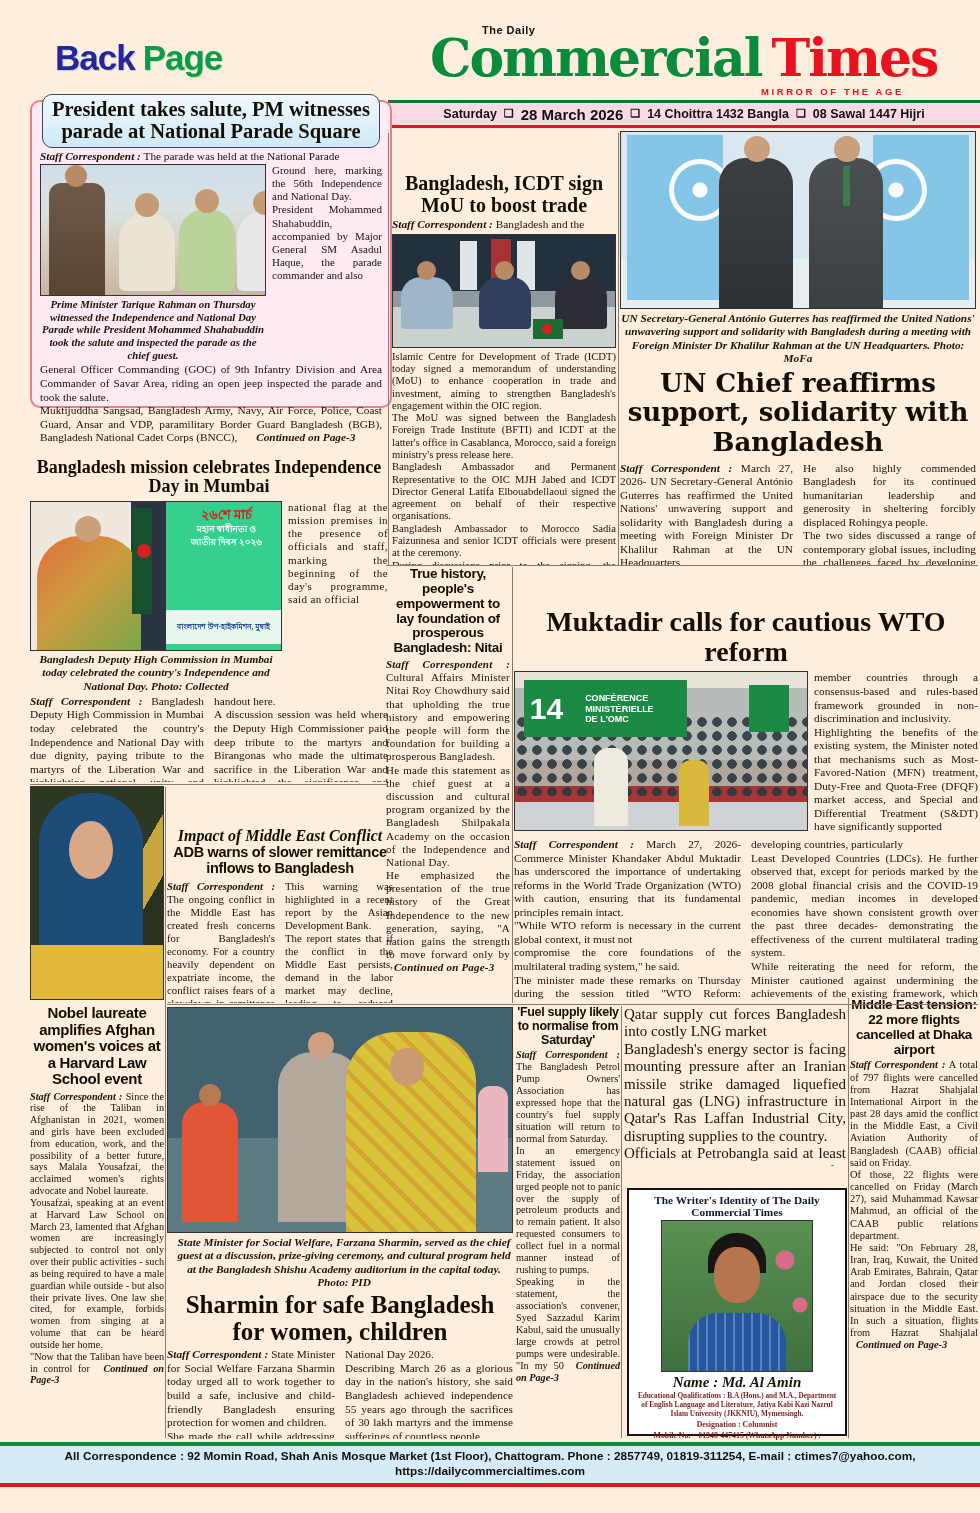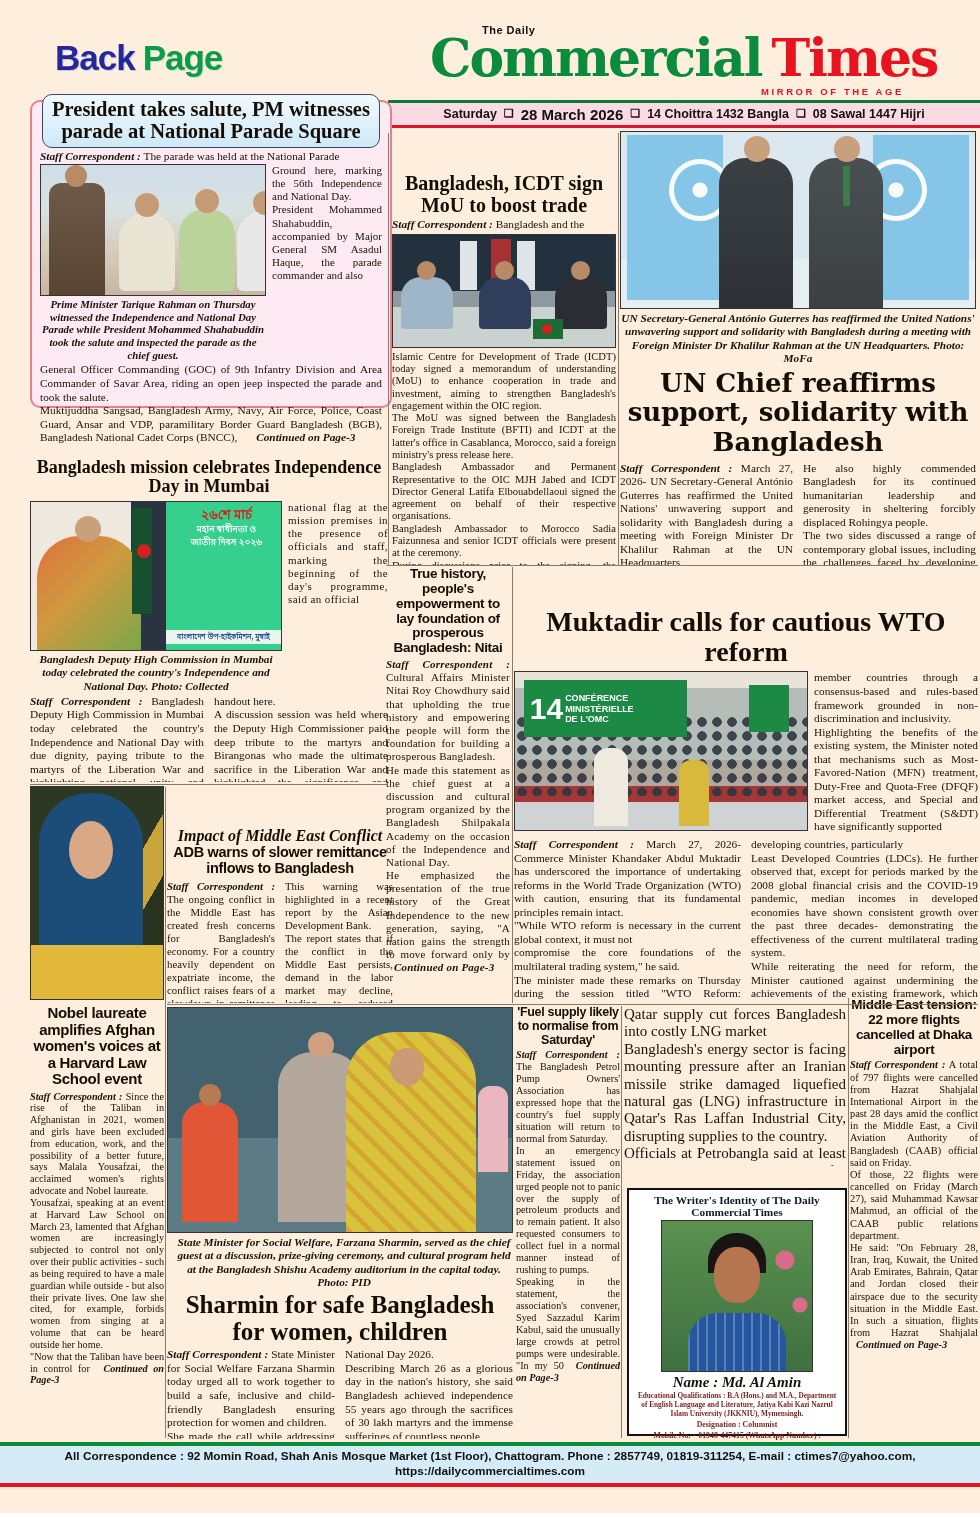--- a/index.html
+++ b/index.html
@@ -60,21 +60,21 @@
   #ph-mumbai{height:148px;background:linear-gradient(90deg,#efe8df 0 40%,#2a3440 40% 54%,#35d08e 54%);}
   .m-flag{position:absolute;left:40.5%;top:6px;width:8%;height:72%;background:#17502e;}
   .m-flag::after{content:"";position:absolute;left:25%;top:34%;width:14px;height:14px;border-radius:50%;background:#d42020;}
   .m-wmn{position:absolute;left:6px;bottom:0;width:104px;height:114px;border-radius:42px 42px 0 0;
          background:linear-gradient(135deg,#e0703c,#cf9a3f 45%,#7ba84a);}
   .m-wmn::before{content:"";position:absolute;top:-20px;left:38px;width:26px;height:26px;border-radius:50%;background:#caa07a;}
   .m-screen{position:absolute;right:2px;top:4px;width:42%;text-align:center;line-height:1.35;}
   .m-b1{color:#e01515;font-weight:bold;font-size:13px;}
   .m-b2{color:#fff;font-weight:bold;font-size:9px;}
   .m-strip{position:absolute;right:0;bottom:6px;width:46%;background:#e8f6ee;color:#173a8a;
-           font-size:7.5px;font-weight:bold;text-align:center;padding:1px 0;}
+           font-size:7.5px;font-weight:bold;text-align:center;padding:11px 0;}
 
   #ph-icdt{height:112px;background:linear-gradient(180deg,#23313f 0 50%,#8f9aa0 50% 64%,#c9d2cf 64%);}
   .i-flag-r{position:absolute;left:44%;top:4px;width:9%;height:48%;background:#a83232;}
   .i-flag-w1{position:absolute;left:30%;top:6px;width:8%;height:44%;background:#dfe5e8;}
   .i-flag-w2{position:absolute;left:56%;top:6px;width:8%;height:44%;background:#dfe5e8;}
   .i-p{position:absolute;bottom:18px;width:52px;height:52px;border-radius:20px 20px 4px 4px;}
   .i-p::before{content:"";position:absolute;top:-16px;left:16px;width:19px;height:19px;border-radius:50%;background:#b98a66;}
   .i-bdflag{position:absolute;left:63%;bottom:8px;width:30px;height:20px;background:#1d6b35;}
   .i-bdflag::after{content:"";position:absolute;left:9px;top:5px;width:10px;height:10px;border-radius:50%;background:#d42020;}
 
@@ -82,21 +82,21 @@
   .un-flag{position:absolute;top:3px;width:27%;height:94%;background:#85c6e8;}
   .un-emblem{position:absolute;width:52px;height:52px;border:5px solid rgba(255,255,255,.95);border-radius:50%;top:24px;
              background:radial-gradient(circle,rgba(255,255,255,.95) 0 7px,transparent 8px);}
   .un-man{position:absolute;bottom:0;width:74px;height:150px;border-radius:26px 26px 0 0;
           background:linear-gradient(#3a3f44,#2e3236);}
   .un-man::before{content:"";position:absolute;top:-22px;left:25px;width:26px;height:26px;border-radius:50%;background:#c9a07e;}
   .un-tie{position:absolute;top:8px;left:34px;width:7px;height:40px;background:#3f7a4f;}
 
   #ph-wto{height:158px;background:linear-gradient(180deg,#e8e4da 0 10%,#b6bdb9 10% 56%,#b0a89e 56% 72%,#a23836 72% 82%,#cfd3d6 82%);}
   .w-banner{position:absolute;left:3%;top:5%;width:56%;height:36%;background:#1c8a44;color:#fff;
-            display:flex;align-items:center;gap:2px;padding:2px 6px;box-sizing:border-box;}
+            display:flex;align-items:center;gap:22px;padding:2px 6px;box-sizing:border-box;}
   .w-num{font-family:"Liberation Sans",sans-serif;font-weight:800;font-size:30px;line-height:1;}
   .w-lines{font-family:"Liberation Sans",sans-serif;font-weight:700;font-size:9px;line-height:1.15;white-space:pre-line;}
   .w-banner2{position:absolute;right:6%;top:8%;width:14%;height:30%;background:#1c8a44;}
   .w-crowd{position:absolute;left:0;right:0;top:28%;height:50%;
            background-image:radial-gradient(circle at 7px 5px,#2e3640 4.5px,transparent 5px);
            background-size:15px 14px;opacity:.9;}
   .w-white{position:absolute;left:27%;bottom:4px;width:34px;height:78px;background:#efeadf;border-radius:14px 14px 0 0;}
   .w-yellow{position:absolute;left:56%;bottom:4px;width:30px;height:66px;background:#d8b93c;border-radius:12px 12px 0 0;}
 
   #ph-malala{height:212px;background:linear-gradient(120deg,#2c3824 0 58%,#c8a63c 58% 72%,#28321f 72%);}

